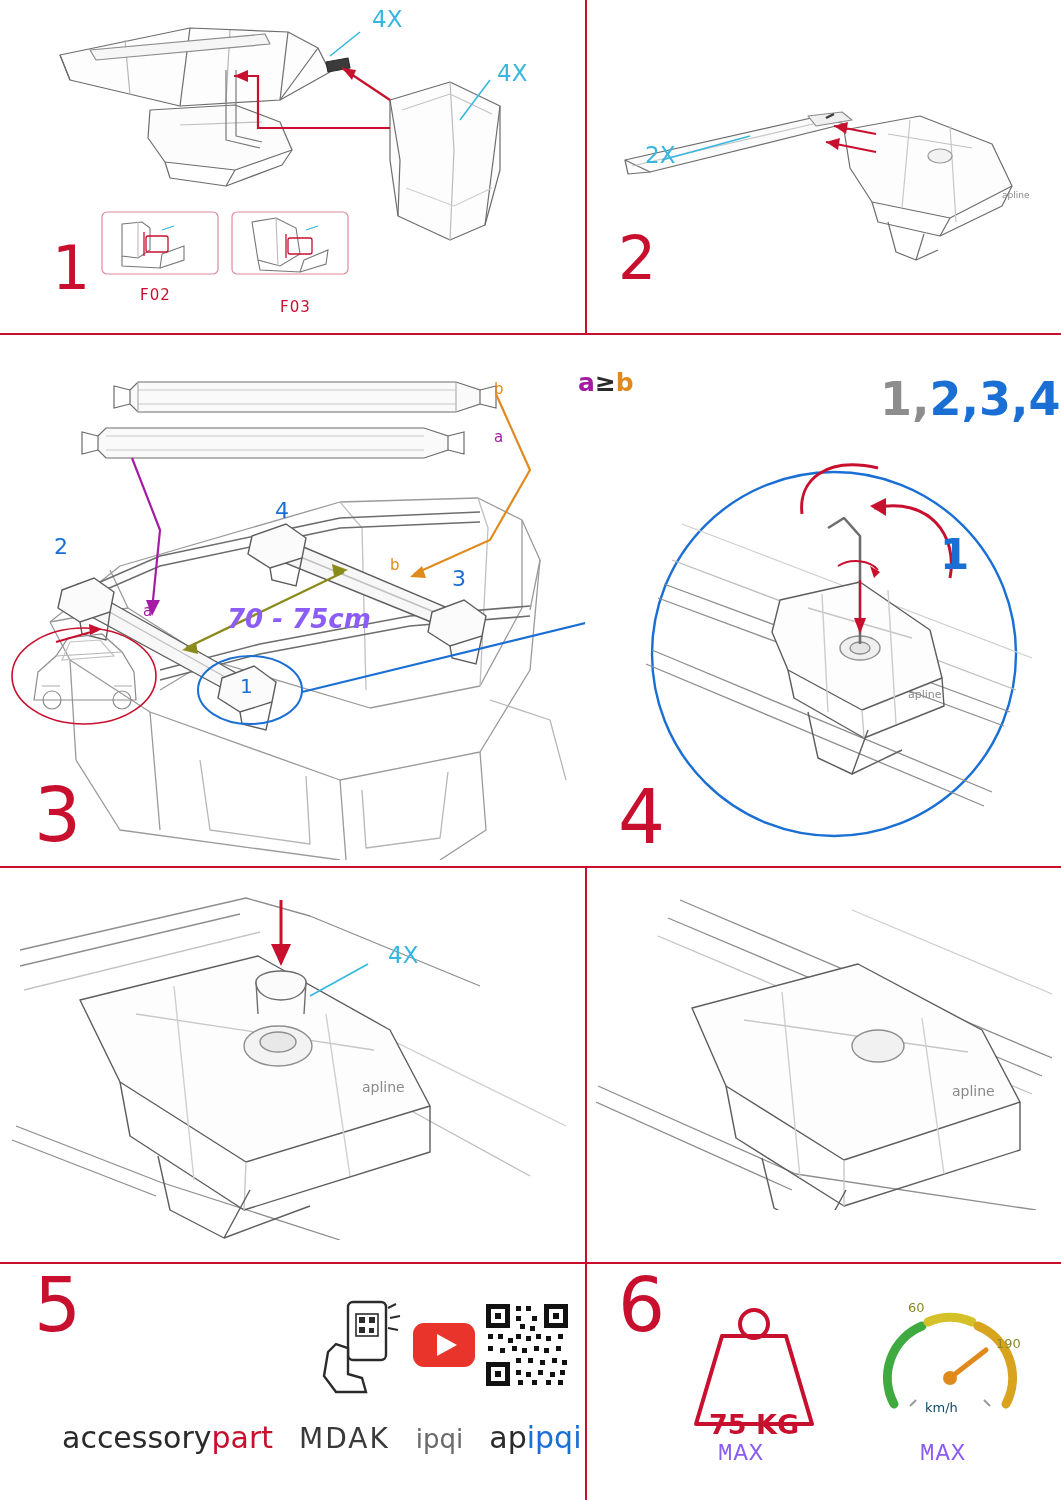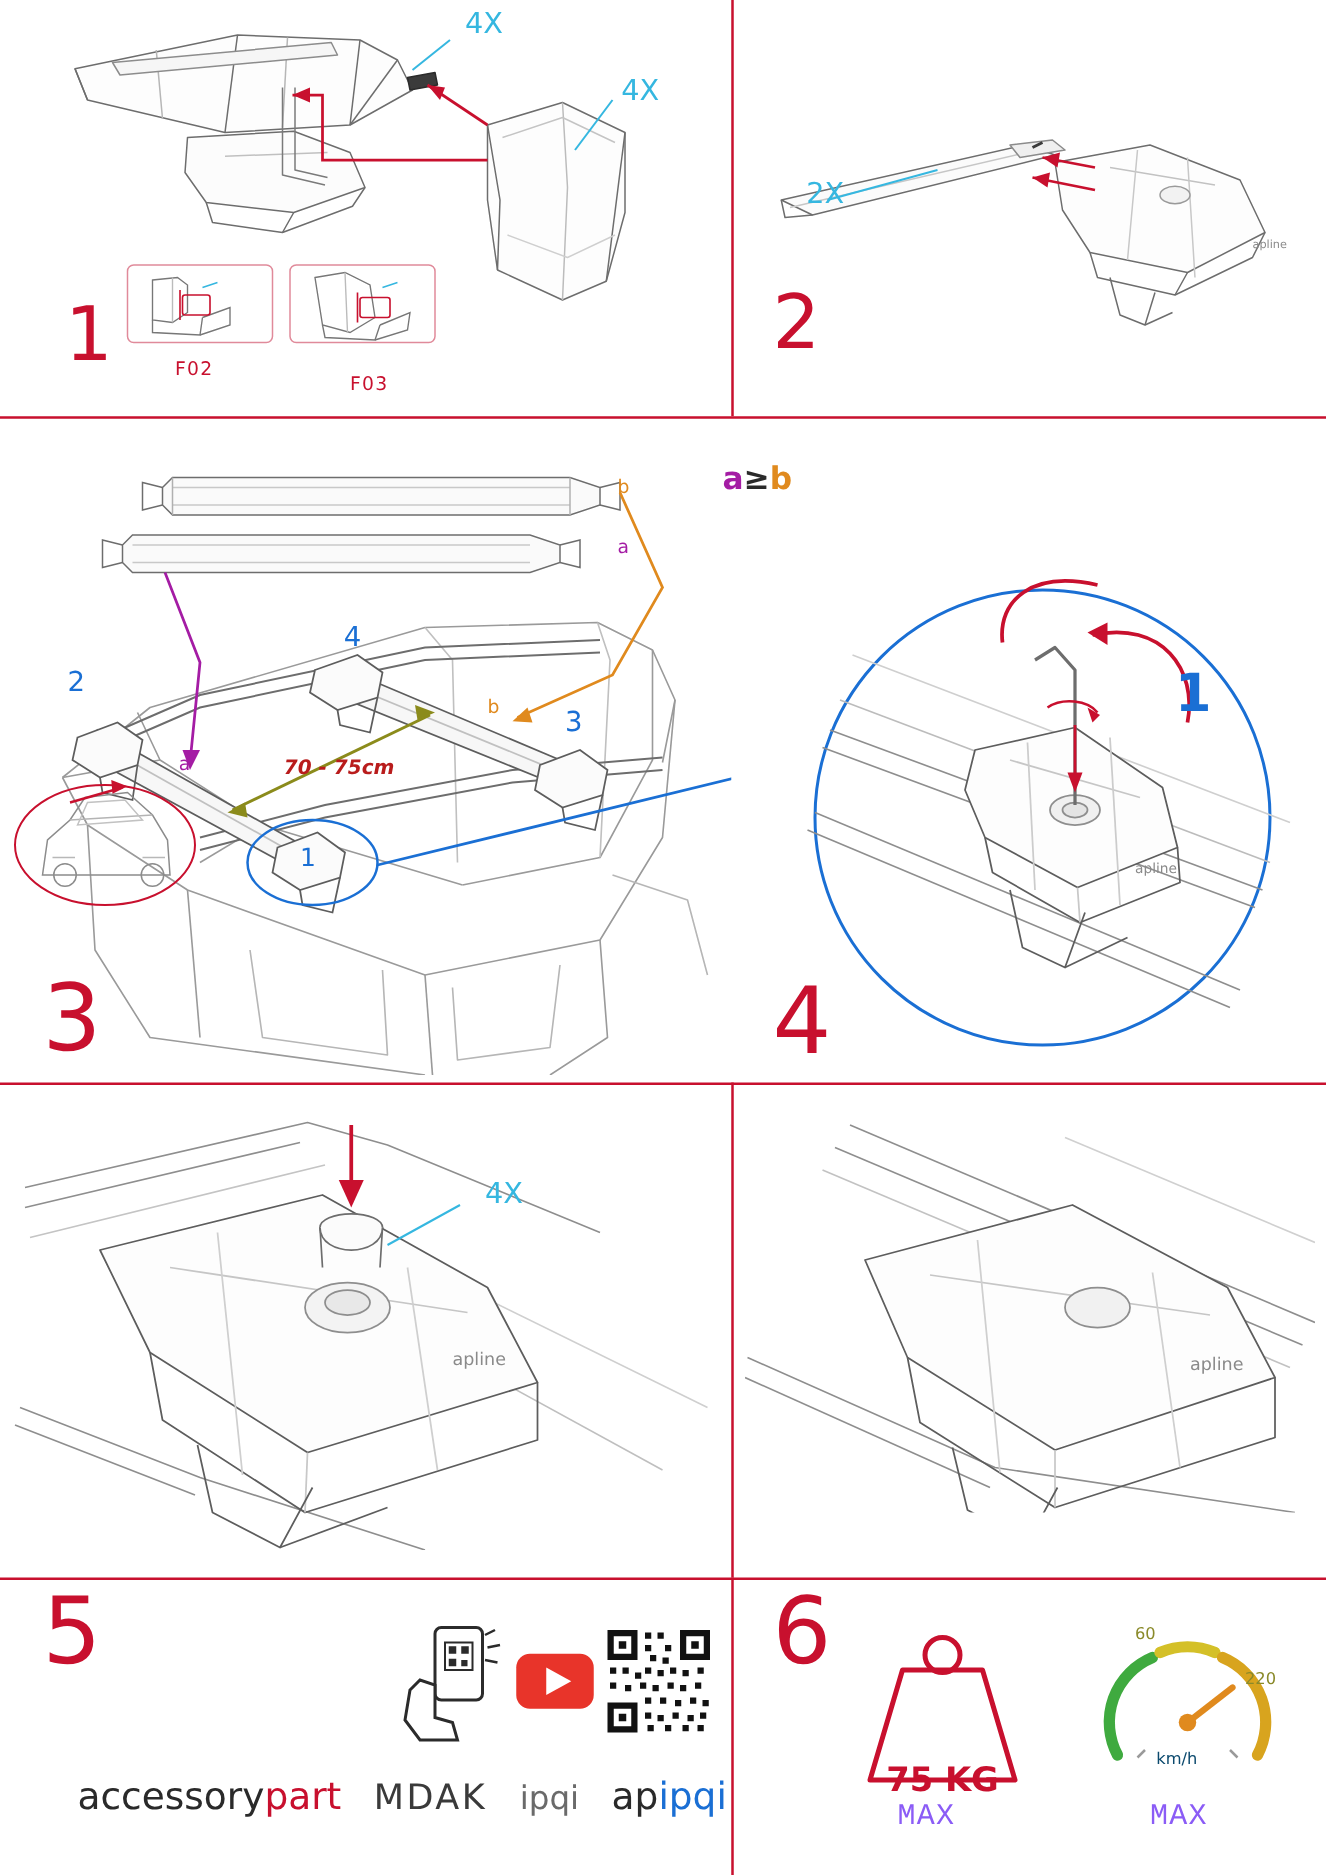--- a/index.html
+++ b/index.html
@@ -55,21 +55,21 @@
     position: absolute;
   }
 
   
   .lbl {
     position: absolute;
     font-family: "DejaVu Sans", sans-serif;
     white-space: nowrap;
   }
   .lbl-cyan { color: #35b7e0; font-size: 23px; }
-  .lbl-olive { color: #b91c1c; font-size: 16px; font-style: italic; font-weight: bold; }
+  .lbl-olive { color: #8b5cf6; font-size: 26px; font-style: italic; font-weight: bold; }
   .lbl-blue { color: #1a6fd4; }
   .lbl-gray { color: #8d8d8d; }
   .lbl-magenta { color: #a41ca4; }
   .lbl-orange { color: #e08a1e; }
   .lbl-small { font-size: 15px; }
 
   .callout-1234 {
     position: absolute;
     font-family: "DejaVu Sans", sans-serif;
     font-size: 46px;
@@ -427,20 +427,23 @@
 
     <g fill="none" stroke="#c8102e" stroke-width="3">
       <path d="M262 46 C318 34 346 74 338 116"></path>
     </g>
     <polygon points="258,44 274,36 274,54" fill="#c8102e"></polygon>
     <g fill="none" stroke="#c8102e" stroke-width="3">
       <path d="M266 6 C214 -6 186 18 190 52"></path>
     </g>
   </svg>
 
+  <div class="callout-1234" style="left:880px; top:372px;">
+    <span class="lbl-gray">1,</span><span class="lbl-blue">2,3,4</span>
+  </div>
   <div class="callout-1234 lbl-blue" style="left:940px; top:530px; font-size:42px;">1</div>
   <div class="step-num big" style="left:618px; top:780px;">4</div>
 
   <svg class="panel-svg" style="left:10px; top:890px;" width="560" height="350" viewBox="0 0 560 350">
     <g fill="none" stroke="#8e8e8e" stroke-width="1.3" stroke-linejoin="round">
       <path d="M10 60 L236 8 L300 26 L470 96"></path>
       <path d="M10 76 L230 24"></path>
       <path d="M14 100 L250 42" stroke="#c4c4c4"></path>
       <path d="M6 236 L150 292 L330 350"></path>
       <path d="M2 250 L146 306"></path>
@@ -602,17 +605,17 @@
     <path d="M48 22 A56 56 0 0 1 92 22" fill="none" stroke="#d4c028" stroke-width="9" stroke-linecap="round"></path>
     <path d="M98 26 A56 56 0 0 1 126 104" fill="none" stroke="#d8a41e" stroke-width="9" stroke-linecap="round"></path>
     <circle cx="70" cy="78" r="7" fill="#e08a1e"></circle>
     <path d="M70 78 L106 50" stroke="#e08a1e" stroke-width="5" stroke-linecap="round"></path>
     <g stroke="#9a9a9a" stroke-width="2">
       <path d="M36 100 L30 106"></path>
         <path d="M104 100 L110 106"></path>
     </g>
   </svg>
   <div class="gauge-tick" style="left:908px; top:1300px;">60</div>
-  <div class="gauge-tick" style="left:996px; top:1336px;">220</div>
+  <div class="gauge-tick" style="left:996px; top:1336px;">190</div>
   <div class="kmh" style="left:925px; top:1400px;">km/h</div>
   <div class="maxlabel" style="left:920px; top:1440px;">MAX</div>
 
 </div>
 
 </body></html>

